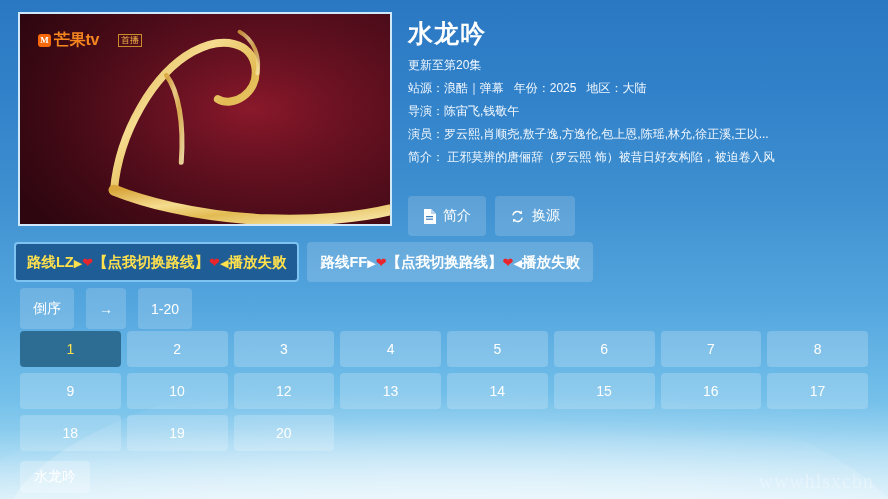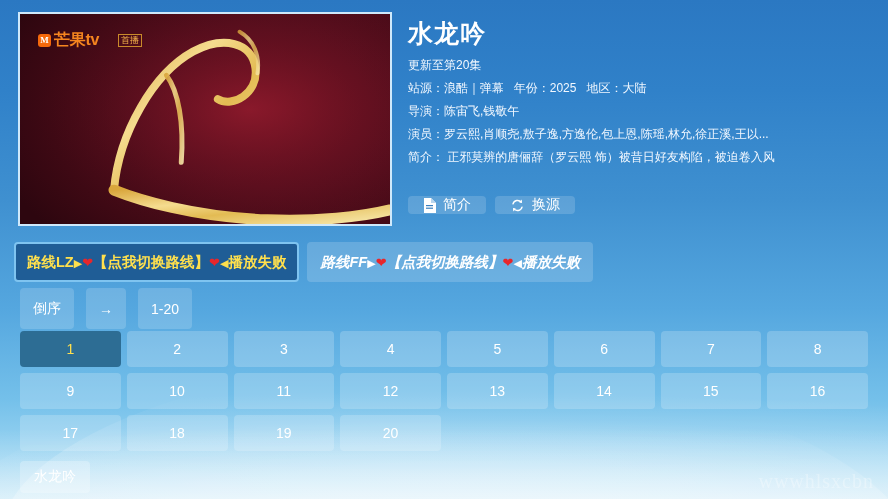--- a/index.html
+++ b/index.html
@@ -145,21 +145,21 @@
     position: absolute;
     left: 408px;
     top: 196px;
     display: flex;
     gap: 9px;
   }
   .action-btn {
     display: flex;
     align-items: center;
     gap: 7px;
-    height: 18px;
+    height: 40px;
     padding: 0 15px;
     background: rgba(255,255,255,0.16);
     border-radius: 4px;
     color: #ffffff;
     font-size: 14px;
     cursor: pointer;
     user-select: none;
   }
   .action-btn svg { display: block; }
 
@@ -185,21 +185,20 @@
   }
   .route-btn.sel {
     background: #1f5d96;
     border: 2px solid #7fc4f0;
     color: #ffe04d;
   }
   .route-btn.unsel {
     background: rgba(255,255,255,0.17);
     border: 2px solid transparent;
     color: #ffffff;
-    font-style: italic;
   }
   .heart { color: #e8262b; font-size: 13px; }
   .tri  { font-size: 11px; }
 
   
   .sortrow {
     position: absolute;
     left: 20px;
     top: 288px;
     display: flex;
@@ -364,21 +363,20 @@
       <div class="ep sel">1</div>
       <div class="ep">2</div>
       <div class="ep">3</div>
       <div class="ep">4</div>
       <div class="ep">5</div>
       <div class="ep">6</div>
       <div class="ep">7</div>
       <div class="ep">8</div>
       <div class="ep">9</div>
       <div class="ep">10</div>
-      <div class="ep">11</div>
       <div class="ep">12</div>
       <div class="ep">13</div>
       <div class="ep">14</div>
       <div class="ep">15</div>
       <div class="ep">16</div>
       <div class="ep">17</div>
       <div class="ep">18</div>
       <div class="ep">19</div>
       <div class="ep">20</div>
     </div>

